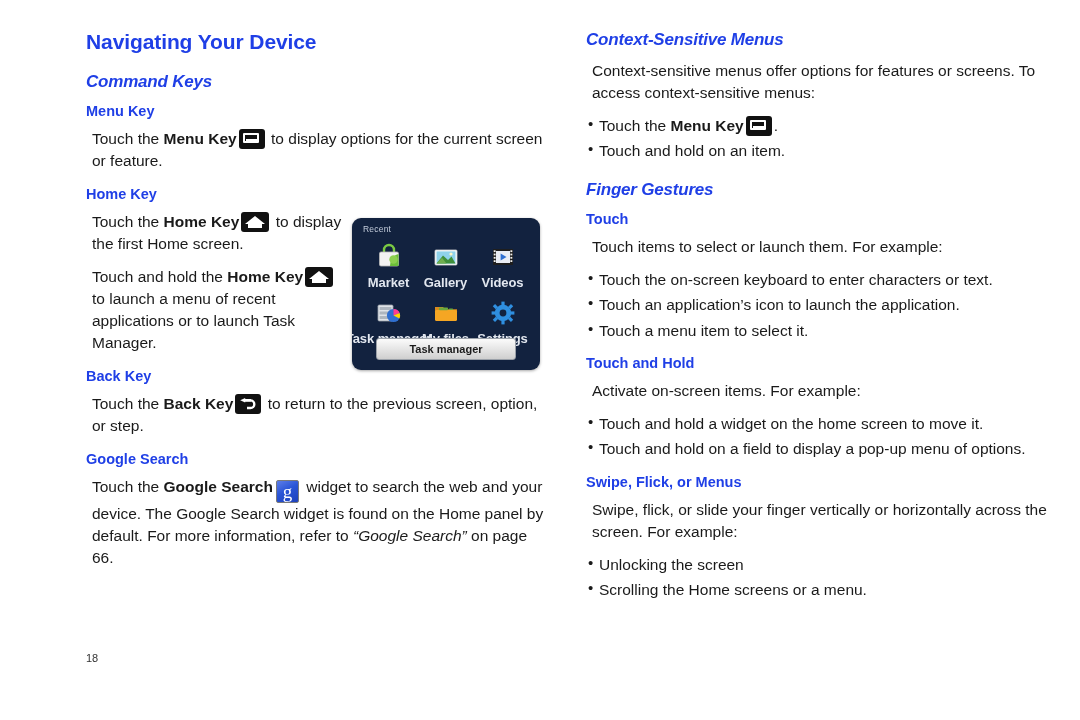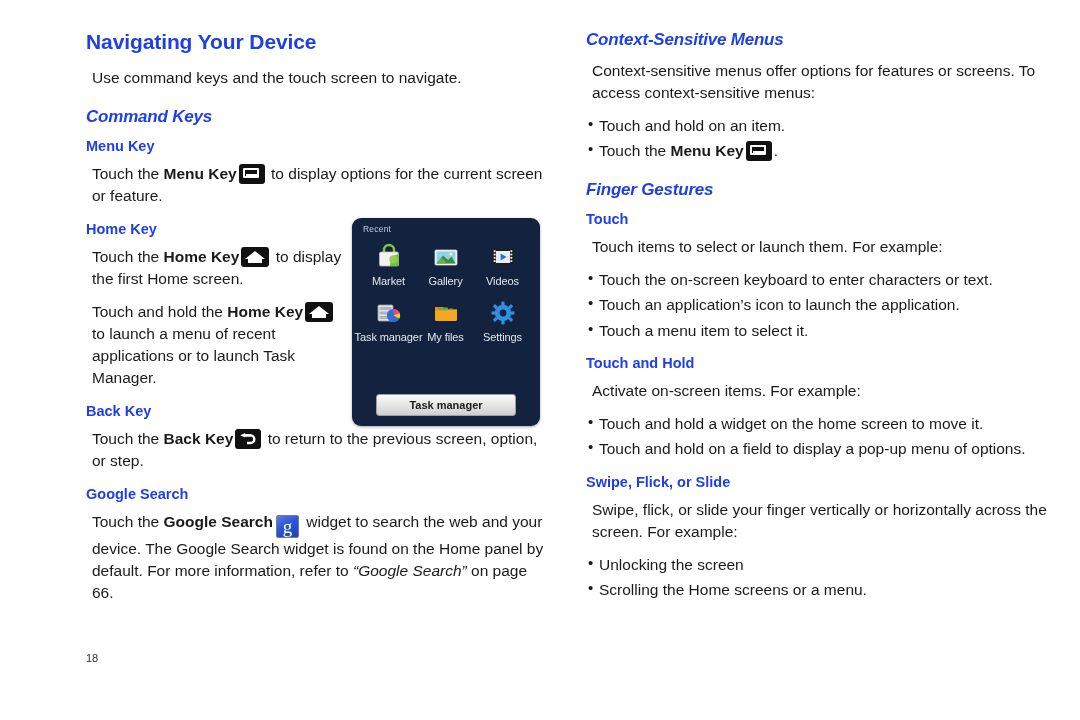--- a/index.html
+++ b/index.html
@@ -150,21 +150,21 @@
     font-weight: normal;
     margin: 0 3px;
   }
 
   
   .device-fig {
     position: absolute;
     left: 332px;
     top: 218px;
     width: 188px;
-    height: 208px;
+    height: 152px;
     background: #12223f;
     border-radius: 9px;
     box-shadow: 0 1px 3px rgba(0,0,0,0.35);
     overflow: hidden;
   }
   .device-label {
     position: absolute;
     left: 11px; top: 6px;
     font-size: 8.5px;
     color: #c3ccdb;
@@ -184,25 +184,26 @@
     flex-direction: column;
     align-items: center;
     justify-content: flex-start;
   }
   .app-ico {
     width: 30px; height: 30px;
     margin-top: 2px;
     position: relative;
   }
   .app-name {
-    font-size: 11px;
+    font-size: 13px;
     color: #e2e7ef;
     margin-top: 3px;
     white-space: nowrap;
     letter-spacing: -0.1px;
+    font-weight: bold;
   }
   .tm-button {
     position: absolute;
     left: 24px;
     bottom: 10px;
     width: 140px;
     height: 22px;
     border-radius: 3px;
     background: linear-gradient(180deg, #fbfbfb 0%, #e3e3e3 55%, #cfcfcf 100%);
     border: 1px solid #9aa0a8;
@@ -226,21 +227,20 @@
 </style>
 </head>
 <body>
 
 <div class="page">
 
   <div class="col col-left">
 
     <h1 class="title">Navigating Your Device</h1>
 
-    <p class="body">Use command keys and the touch screen to navigate.</p>
 
     <h2 class="h2">Command Keys</h2>
 
     <h3 class="h3 tight">Menu Key</h3>
     <p class="body"><span>Touch the </span><b>Menu Key</b><span class="keyicon icon-menu"></span><span> to display options for the current screen or feature.</span></p>
 
     <h3 class="h3">Home Key</h3>
     <p class="body" style="width:250px"><span>Touch the </span><b>Home Key</b><span class="keyicon icon-home"><svg width="28" height="20" viewBox="0 0 28 20">
             <path d="M14 4 L24 12 L21 12 L21 16 L7 16 L7 12 L4 12 Z" fill="#ffffff"></path>
           </svg></span><span> to display the first Home screen.</span></p>
@@ -358,42 +358,42 @@
 
     </div>
     <div class="tm-button">Task manager</div>
   </div>
 
   <div class="col col-right">
 
     <h2 class="h2 first">Context-Sensitive Menus</h2>
     <p class="body">Context-sensitive menus offer options for features or screens. To access context-sensitive menus:</p>
     <ul class="bullets">
+      <li><span>Touch the </span><b>Menu Key</b><span class="keyicon icon-menu"></span><span>.</span></li>
       <li>Touch and hold on an item.</li>
-      <li><span>Touch the </span><b>Menu Key</b><span class="keyicon icon-menu"></span><span>.</span></li>
     </ul>
 
     <h2 class="h2">Finger Gestures</h2>
 
     <h3 class="h3 tight">Touch</h3>
     <p class="body">Touch items to select or launch them. For example:</p>
     <ul class="bullets">
       <li>Touch the on-screen keyboard to enter characters or text.</li>
       <li>Touch an application’s icon to launch the application.</li>
       <li>Touch a menu item to select it.</li>
     </ul>
 
     <h3 class="h3">Touch and Hold</h3>
     <p class="body">Activate on-screen items. For example:</p>
     <ul class="bullets">
       <li>Touch and hold a widget on the home screen to move it.</li>
       <li>Touch and hold on a field to display a pop-up menu of options.</li>
     </ul>
 
-    <h3 class="h3">Swipe, Flick, or Slide</h3>
+    <h3 class="h3">Swipe, Flick, or Menus</h3>
     <p class="body">Swipe, flick, or slide your finger vertically or horizontally across the screen. For example:</p>
     <ul class="bullets">
       <li>Unlocking the screen</li>
       <li>Scrolling the Home screens or a menu.</li>
     </ul>
   </div>
 
   <div class="folio">18</div>
 
 </div>

